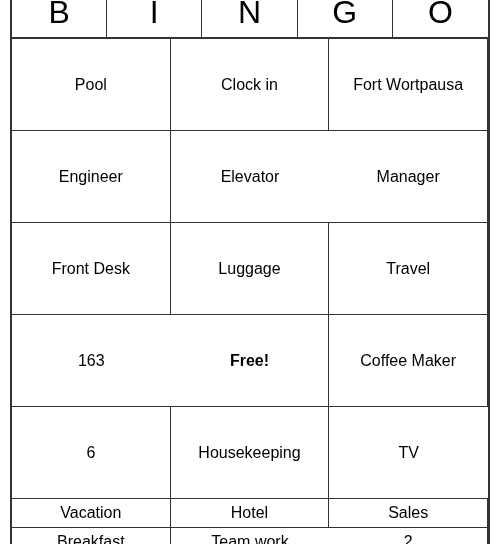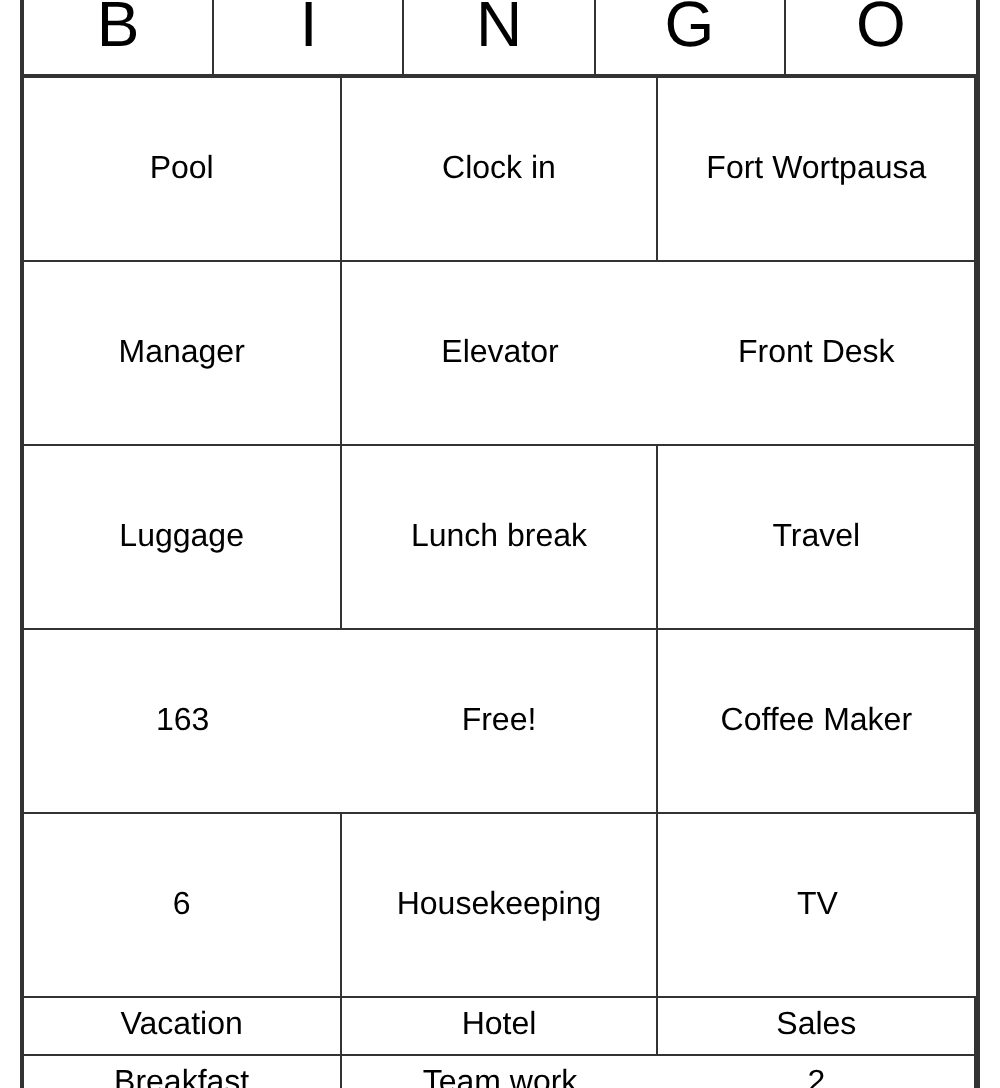--- a/index.html
+++ b/index.html
@@ -87,42 +87,42 @@
   <div class="bingo-cell">
         <span class="xl">Pool</span>
       </div>
       <div class="bingo-cell">
         <span class="lg">Clock in</span>
       </div>
       <div class="bingo-cell">
         <span class="xs">Fort Wortpausa</span>
       </div>
       <div class="bingo-cell">
-        <span class="sm">Manager</span>
+        <span class="sm">Engineer</span>
       </div>
       <div class="bingo-cell">
         <span class="sm">Elevator</span>
+      </div>
+      <div class="bingo-cell">
+        <span class="sm">Manager</span>
       </div>
       <div class="bingo-cell">
         <span class="lg">Front Desk</span>
       </div>
       <div class="bingo-cell">
         <span class="sm">Luggage</span>
       </div>
       <div class="bingo-cell">
-        <span class="lg">Lunch break</span>
-      </div>
-      <div class="bingo-cell">
         <span class="md">Travel</span>
       </div>
       <div class="bingo-cell">
         <span class="xl">163</span>
       </div>
       <div class="bingo-cell">
-        <span class="lg" style="font-weight: normal;">Free!</span>
+        <span class="lg" style="font-weight: bold;">Free!</span>
       </div>
       <div class="bingo-cell">
         <span class="sm">Coffee Maker</span>
       </div>
       <div class="bingo-cell">
         <span class="xl">6</span>
       </div>
       <div class="bingo-cell">
         <span class="xs">Housekeeping</span>
       </div>

